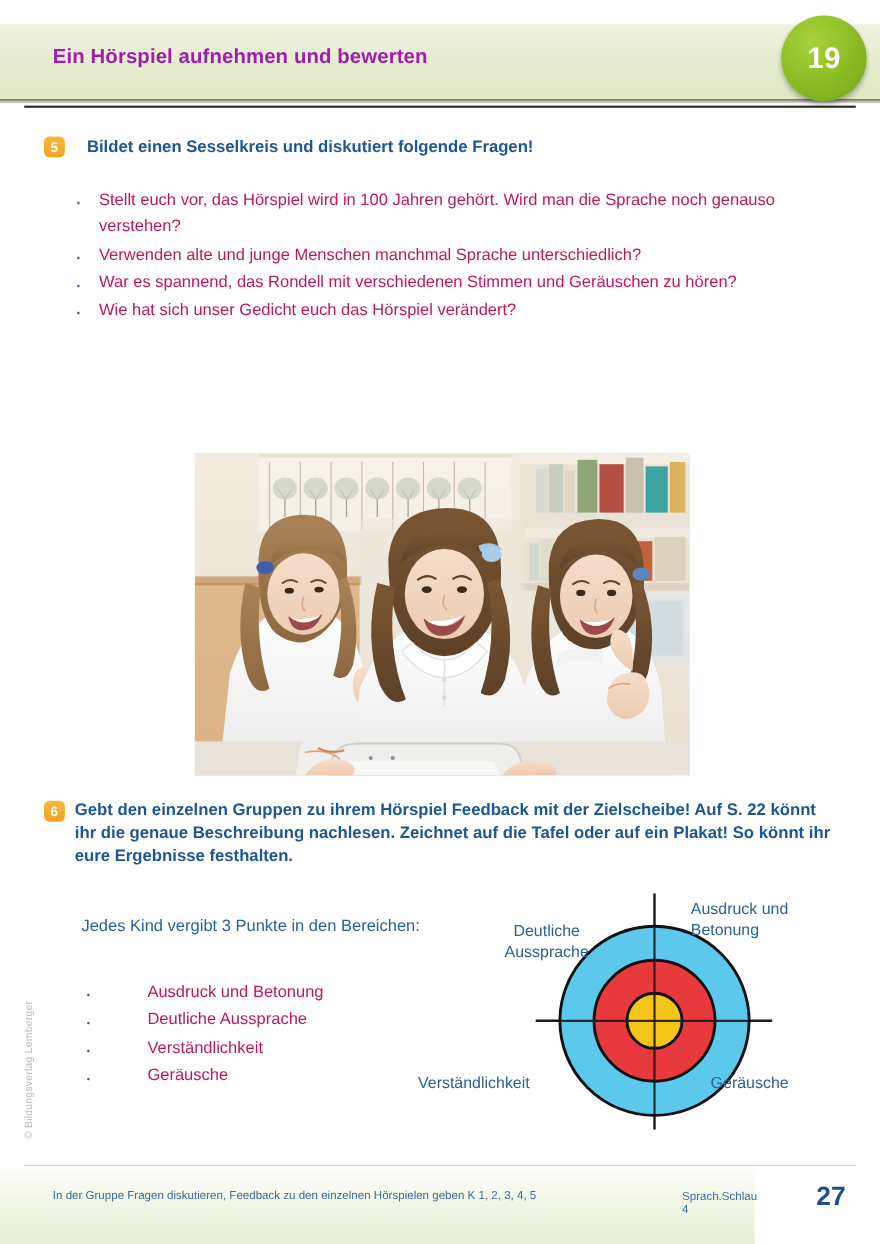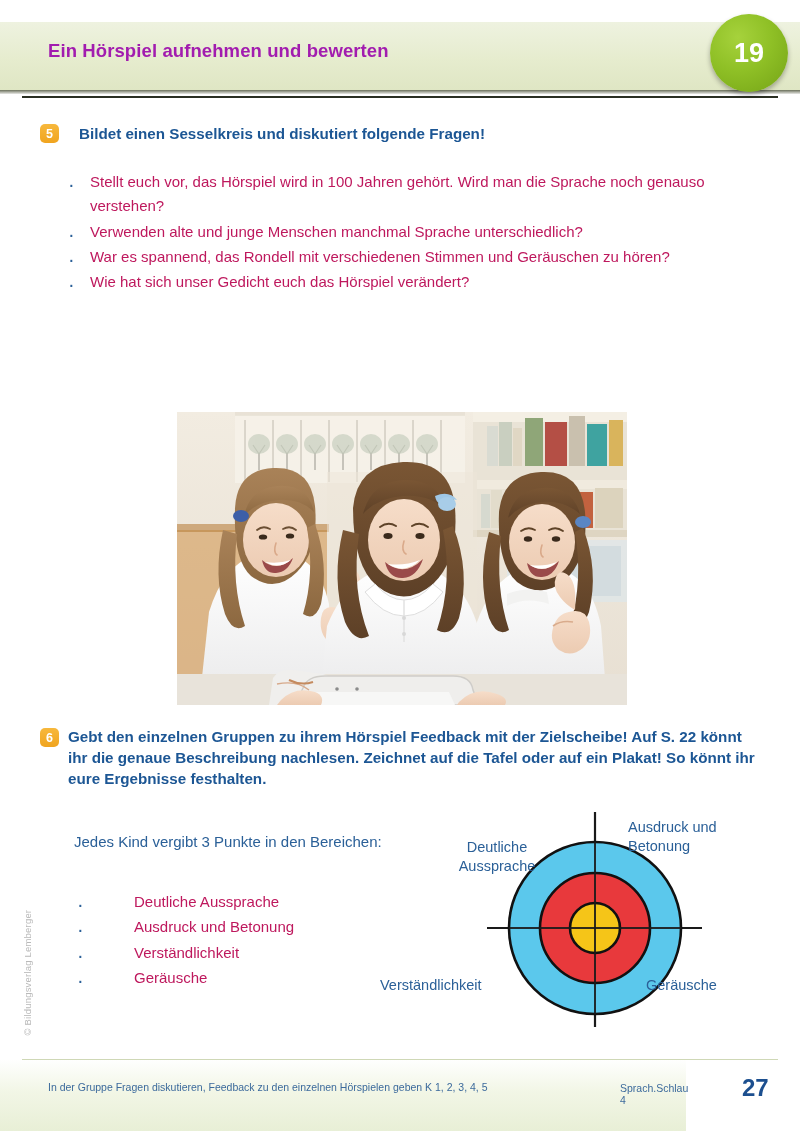--- a/index.html
+++ b/index.html
@@ -428,22 +428,22 @@
 </div>
 
 <div class="task-badge" style="left:40px; top:728px;">
   <span>6</span>
 </div>
 <div class="task-heading" style="left:68px; top:727px; width:690px;">Gebt den einzelnen Gruppen zu ihrem Hörspiel Feedback mit der Zielscheibe! Auf S. 22 könnt ihr die genaue Beschreibung nachlesen. Zeichnet auf die Tafel oder auf ein Plakat! So könnt ihr eure Ergebnisse festhalten.</div>
 
 <div class="sub-text" style="left:74px; top:830px; width:310px;">Jedes Kind vergibt 3 Punkte in den Bereichen:</div>
 
 <ul class="bullets indented" style="left:74px; top:890px; width:320px;">
+  <li>Ausdruck und Betonung</li>
   <li>Deutliche Aussprache</li>
-  <li>Ausdruck und Betonung</li>
   <li>Verständlichkeit</li>
   <li>Geräusche</li>
 </ul>
 
 <div class="target-wrap">
   <svg width="400" height="215" viewBox="0 0 400 215" xmlns="http://www.w3.org/2000/svg">
 
     <line x1="215" y1="0" x2="215" y2="215" stroke="#1a1a1a" stroke-width="2.2"></line>
     <line x1="107" y1="116" x2="322" y2="116" stroke="#1a1a1a" stroke-width="2.2"></line>
 

